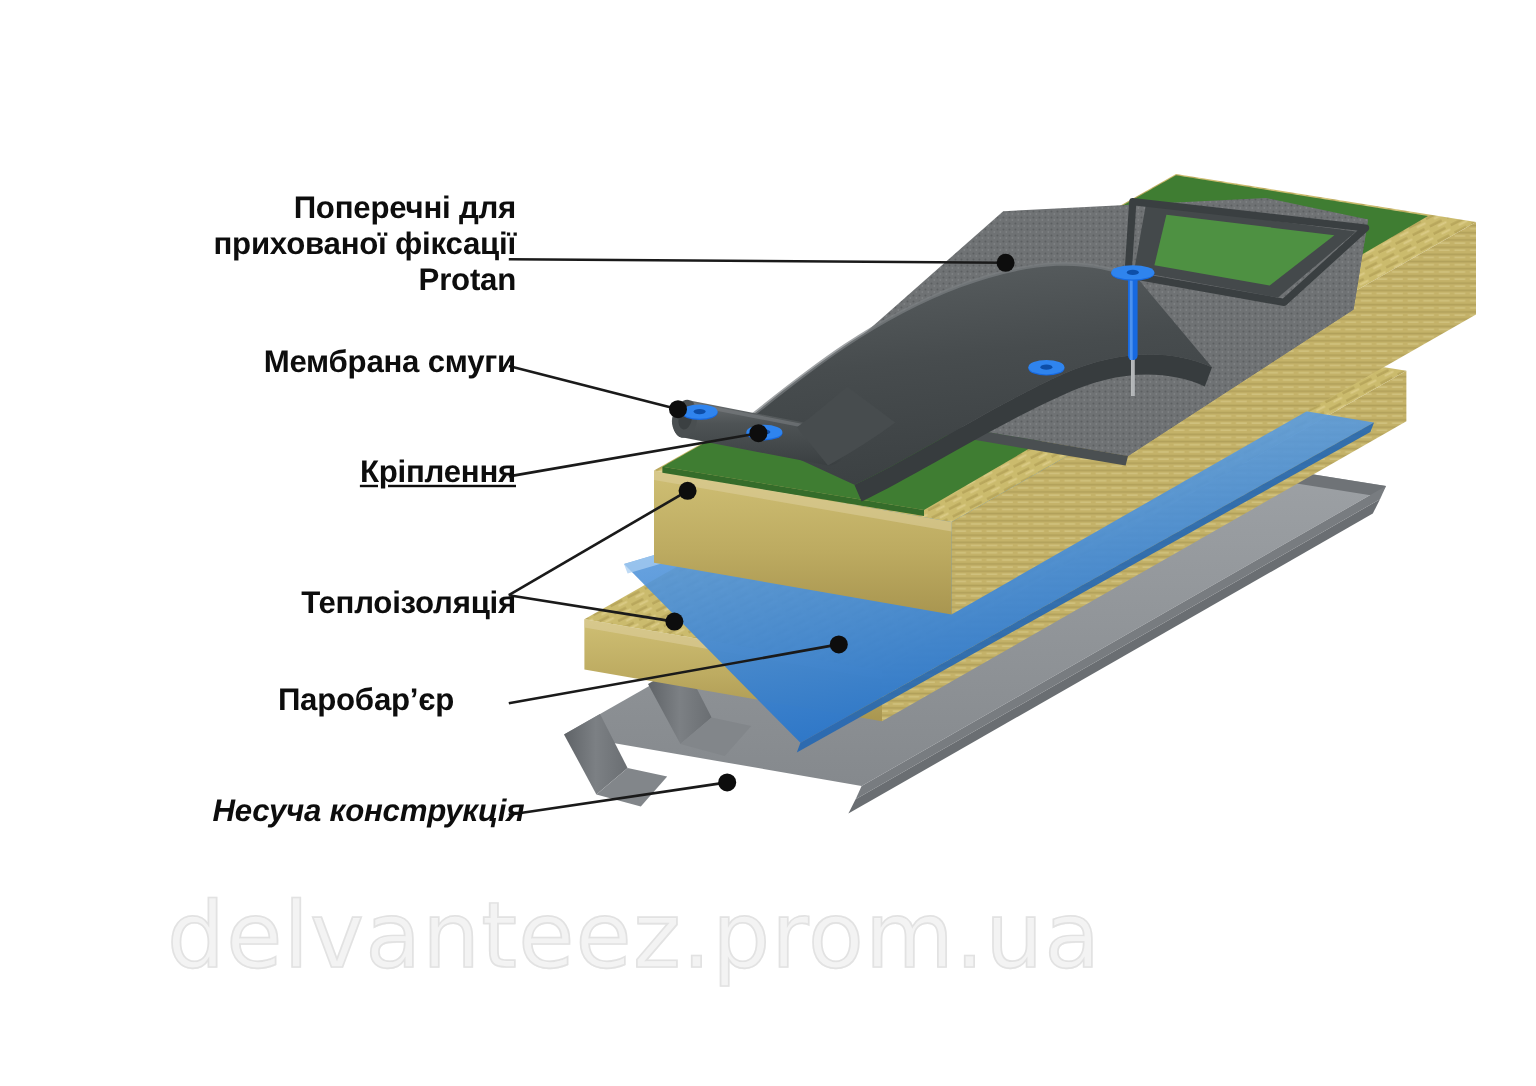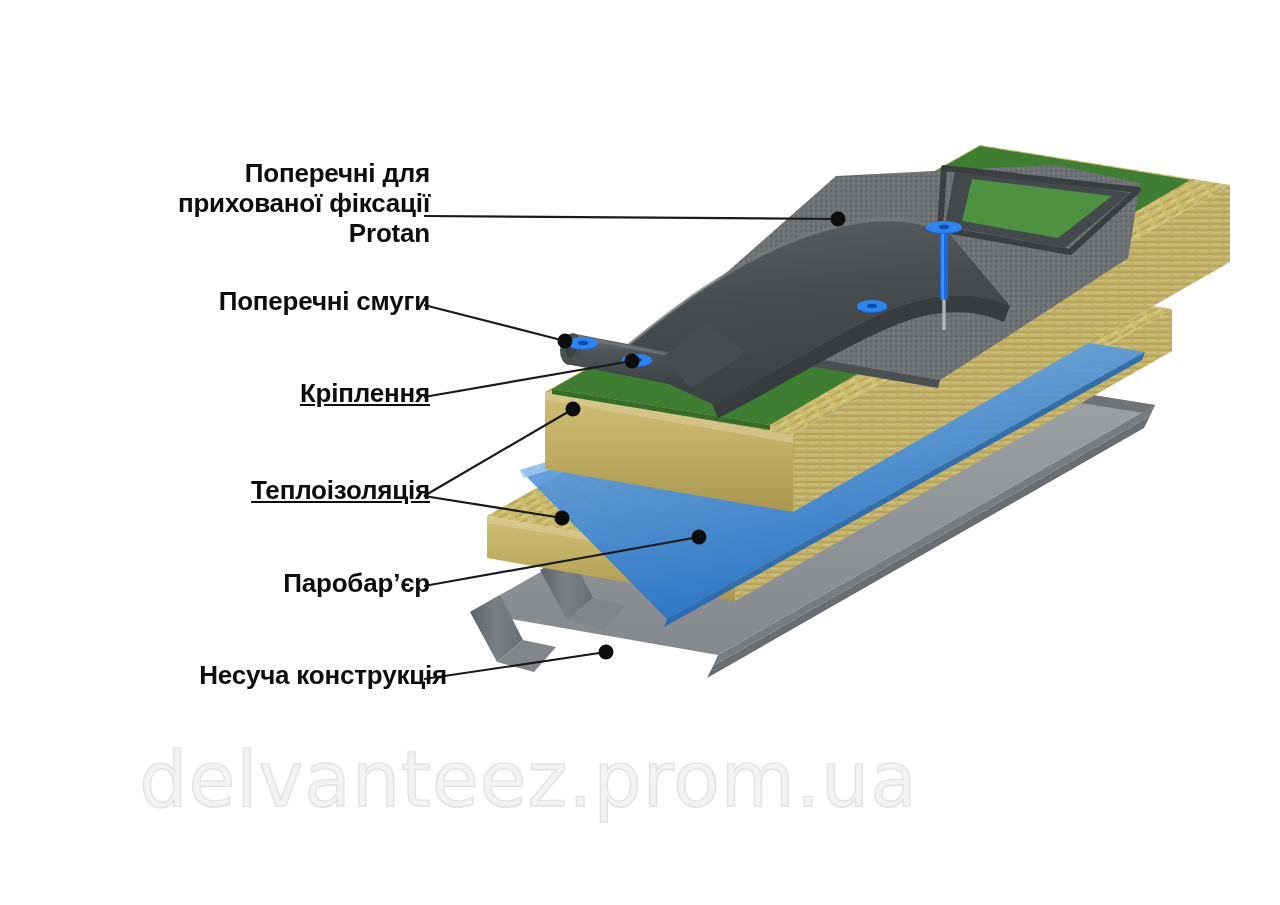--- a/index.html
+++ b/index.html
@@ -256,20 +256,20 @@
         <circle cx="573" cy="409" r="7.5" fill="#0d0d0d"></circle>
         <circle cx="562" cy="518" r="7.5" fill="#0d0d0d"></circle>
         <circle cx="699" cy="537" r="7.5" fill="#0d0d0d"></circle>
         <circle cx="606" cy="652" r="7.5" fill="#0d0d0d"></circle>
       </g>
   </svg>
 
   <div class="lbl r" style="left:100px;top:158px;width:330px;">Поперечні для
 прихованої фіксації
 Protan</div>
-  <div class="lbl r" style="left:140px;top:286px;width:290px;">Поперечні смуги</div>
+  <div class="lbl r" style="left:140px;top:286px;width:290px;">Мембрана смуги</div>
   <div class="lbl r" style="left:170px;top:378px;width:260px;text-decoration:underline;">Кріплення</div>
-  <div class="lbl r" style="left:160px;top:475px;width:270px;text-decoration:underline;">Теплоізоляція</div>
-  <div class="lbl r" style="left:180px;top:568px;width:250px;">Паробар’єр</div>
-  <div class="lbl r" style="left:87px;top:660px;width:360px;">Несуча конструкція</div>
+  <div class="lbl r" style="left:160px;top:487px;width:270px;">Теплоізоляція</div>
+  <div class="lbl r" style="left:180px;top:568px;width:250px;text-align:center;">Паробар’єр</div>
+  <div class="lbl r" style="left:77px;top:660px;width:360px;font-style:italic;">Несуча конструкція</div>
 
   <div id="wm">delvanteez.prom.ua</div>
 </div>
 
 </body></html>

